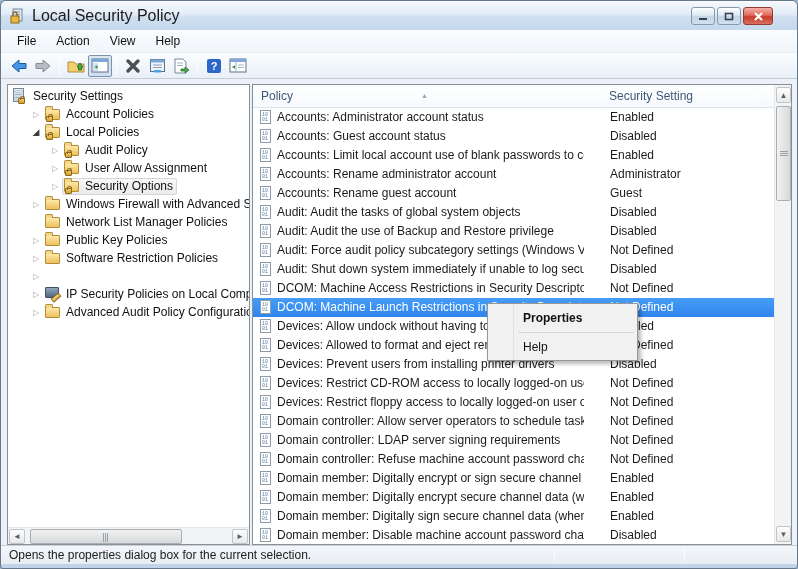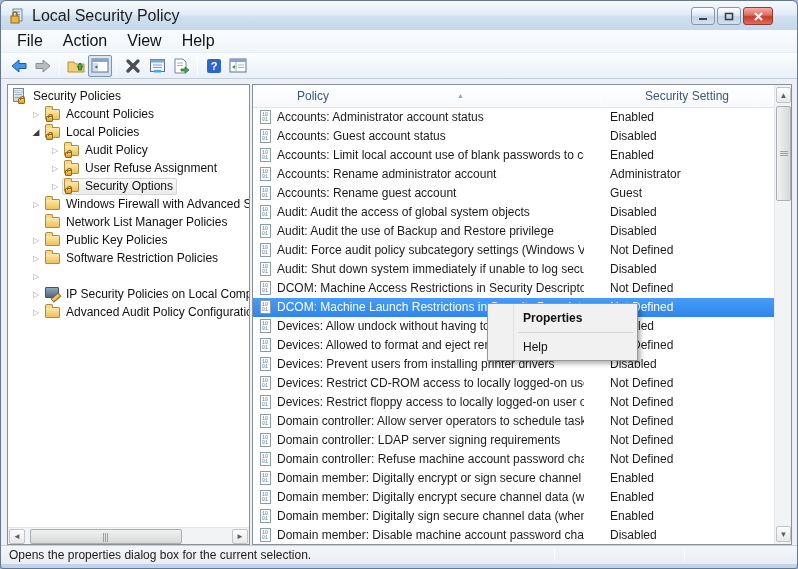--- a/index.html
+++ b/index.html
@@ -12,21 +12,21 @@
     border-radius:5px 5px 0 0;display:flex;align-items:center;padding:0 8px;}
   .app-icon{width:16px;height:16px;margin-right:7px;display:inline-block;}
   .wtitle{font-size:16px;color:#1b1b1b;}
   .win-controls{position:absolute;right:24px;top:6px;display:flex;gap:2px;}
   .winbtn{width:24px;height:18px;border:1px solid #8798ab;border-radius:3px;
     background:linear-gradient(#fdfeff,#dde8f3 45%,#c3d4e6 55%,#d3e1ef);display:flex;align-items:center;justify-content:center;}
   .winbtn.close{width:30px;background:linear-gradient(#f5b0a6,#e06a5c 45%,#c83b2c 55%,#d9705f);border-color:#903c31;}
   
   .menubar{position:absolute;left:0;top:29px;right:0;height:23px;background:linear-gradient(#fafcfe,#f0f5fa);
     display:flex;align-items:center;padding-left:6px;border-bottom:1px solid #e7edf4;}
-  .menu-item{font-size:16px;color:#111;padding:19px 10px;}
+  .menu-item{font-size:12px;color:#111;padding:19px 10px;}
   
   .toolbar{position:absolute;left:0;top:52px;right:0;height:26px;background:linear-gradient(#fbfdfe,#e9f0f8);
     border-bottom:1px solid #c3ced9;display:flex;align-items:center;padding-left:6px;}
   .tbtn{width:24px;height:22px;display:flex;align-items:center;justify-content:center;border:1px solid transparent;border-radius:2px;}
   .tbtn.pressed{border:1px solid #7d93ad;background:linear-gradient(#dde8f4,#cfdeef);}
   .tsep{width:1px;height:18px;background:#c0c9d4;border-right:1px solid #fdfdfe;margin:0 4px;}
   
   .clientbg{position:absolute;left:0;top:78px;right:0;height:466px;background:#edf1f7;}
   .pane{position:absolute;top:83px;height:461px;background:#fff;border:1px solid #889097;overflow:hidden;}
   .left-pane{left:6px;width:243px;}
@@ -43,21 +43,21 @@
   .fold:before{content:"";position:absolute;left:-1px;top:-4px;width:6px;height:3px;background:#f4d887;border:1px solid #b08d3e;border-bottom:none;border-radius:2px 2px 0 0;}
   .lock{position:absolute;left:1px;bottom:-1px;width:7px;height:6px;background:linear-gradient(#f7cf6a,#d99b28);border:1px solid #8a6a1f;border-radius:1px;z-index:2;}
   .lock:before{content:"";position:absolute;left:1px;top:-3px;width:3px;height:3px;border:1px solid #8a6a1f;border-bottom:none;border-radius:3px 3px 0 0;}
   .secroot{position:absolute;left:1px;top:-1px;width:11px;height:14px;background:linear-gradient(#eef2f6,#c6d2dd);border:1px solid #76879a;}
   .secroot:before{content:"";position:absolute;left:1px;top:2px;right:1px;height:1px;box-shadow:0 0 0 0.5px #8ea2b5,0 3px 0 0 #9fb2c3,0 6px 0 0 #9fb2c3;}
   .ipsec{position:absolute;left:0;top:0;width:14px;height:11px;background:linear-gradient(#8fa6bb,#4f6983);border:1px solid #3c5068;border-radius:1px;}
   .ipsec:after{content:"";position:absolute;right:-3px;bottom:-3px;width:8px;height:3px;background:linear-gradient(#ffe08a,#e3a52f);border:1px solid #8a6a1f;transform:rotate(-40deg);}
   
   .list-header{position:absolute;left:0;top:0;right:17px;height:23px;background:linear-gradient(#ffffff,#f6f9fc);
     border-bottom:1px solid #dde4ec;font-size:12px;color:#3c5876;}
-  .hcell{position:absolute;top:0;height:16px;line-height:23px;padding-left:8px;margin-left:36px;}
+  .hcell{position:absolute;top:0;height:16px;line-height:23px;padding-left:8px;}
   .hsep{position:absolute;top:3px;height:17px;width:1px;background:#e0e6ee;border-right:1px solid #fdfdfe;}
   .sortglyph{position:absolute;top:-1px;left:168px;font-size:7px;color:#90a8c2;}
   .rows{position:absolute;left:0;top:23px;right:17px;bottom:0;overflow:hidden;}
   .lrow{position:relative;height:19px;line-height:19px;font-size:12px;color:#1b1b1b;white-space:nowrap;}
   .lrow .pname{position:absolute;left:24px;right:190px;overflow:hidden;}
   .lrow .psetting{position:absolute;left:357px;}
   .lrow.sel{background:linear-gradient(#459df8,#2f85ec);color:#fff;}
   .picon{position:absolute;left:6px;top:2px;width:14px;height:14px;}
   
   .vscroll{position:absolute;top:0;bottom:0;right:0;width:17px;background:#f2f3f4;border-left:1px solid #e8e9ea;}
@@ -197,21 +197,21 @@
   <div class="clientbg"></div>
 
   <div class="pane left-pane">
     <div class="treewrap" id="tree">
         <div class="trow" style="padding-left: 2px;">
           <span class="hl">
             <span class="ticon">
               <span class="secroot"></span>
               <span class="lock" style="left:6px"></span>
             </span>
-            <span>Security Policies</span>
+            <span>Security Settings</span>
           </span>
         </div>
         <div class="trow" style="padding-left: 21px;">
           <span class="expander">▷</span>
           <span class="hl">
             <span class="ticon">
               <span class="fold"></span>
               <span class="lock"></span>
             </span>
             <span>Account Policies</span>
@@ -237,21 +237,21 @@
             <span>Audit Policy</span>
           </span>
         </div>
         <div class="trow" style="padding-left: 40px;">
           <span class="expander">▷</span>
           <span class="hl">
             <span class="ticon">
               <span class="fold"></span>
               <span class="lock"></span>
             </span>
-            <span>User Refuse Assignment</span>
+            <span>User Allow Assignment</span>
           </span>
         </div>
         <div class="trow selected" style="padding-left: 40px;">
           <span class="expander">▷</span>
           <span class="hl">
             <span class="ticon">
               <span class="fold"></span>
               <span class="lock"></span>
             </span>
             <span>Security Options</span>
@@ -381,21 +381,21 @@
             </svg></span>
           <span class="pname">Accounts: Rename guest account</span>
           <span class="psetting">Guest</span>
         </div>
         <div class="lrow">
           <span class="picon"><svg width="14" height="14" viewBox="0 0 14 14">
               <rect x="1.5" y="0.5" width="10" height="13" fill="#fff" stroke="#8d9aa8"></rect>
               <text x="3" y="6" font-size="5" font-family="Liberation Mono, monospace" fill="#5f7d9c">10</text>
               <text x="3" y="11" font-size="5" font-family="Liberation Mono, monospace" fill="#5f7d9c">01</text>
             </svg></span>
-          <span class="pname">Audit: Audit the access of global system objects</span>
+          <span class="pname">Audit: Audit the tasks of global system objects</span>
           <span class="psetting">Disabled</span>
         </div>
         <div class="lrow">
           <span class="picon"><svg width="14" height="14" viewBox="0 0 14 14">
               <rect x="1.5" y="0.5" width="10" height="13" fill="#fff" stroke="#8d9aa8"></rect>
               <text x="3" y="6" font-size="5" font-family="Liberation Mono, monospace" fill="#5f7d9c">10</text>
               <text x="3" y="11" font-size="5" font-family="Liberation Mono, monospace" fill="#5f7d9c">01</text>
             </svg></span>
           <span class="pname">Audit: Audit the use of Backup and Restore privilege</span>
           <span class="psetting">Disabled</span>

